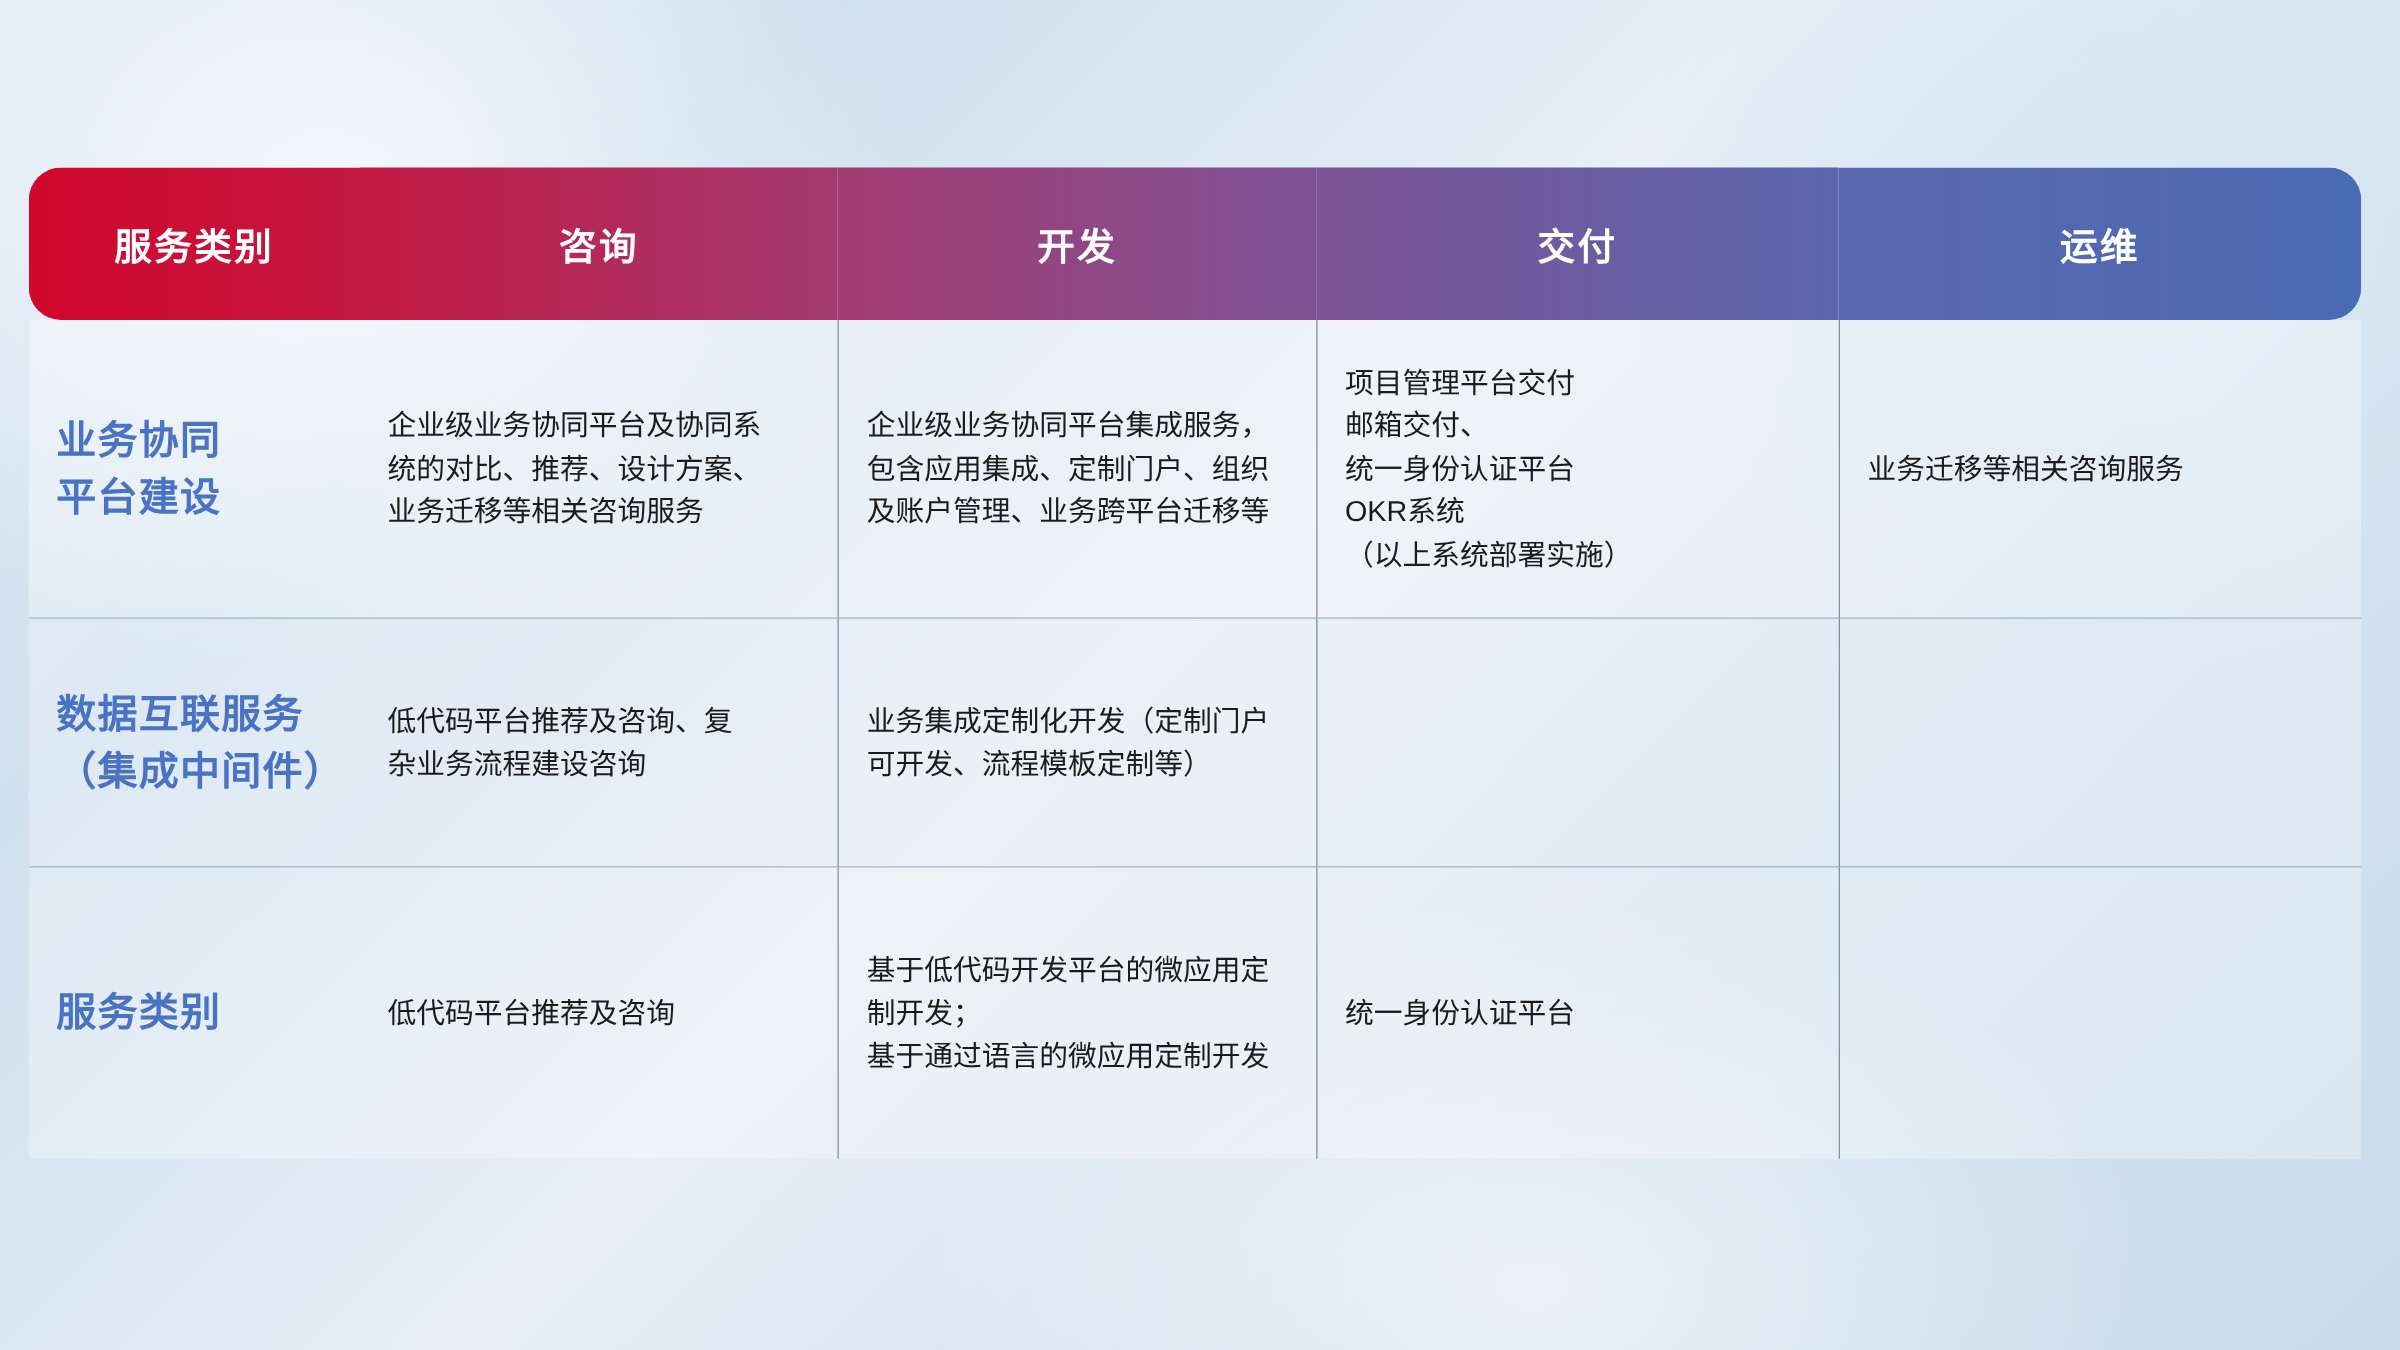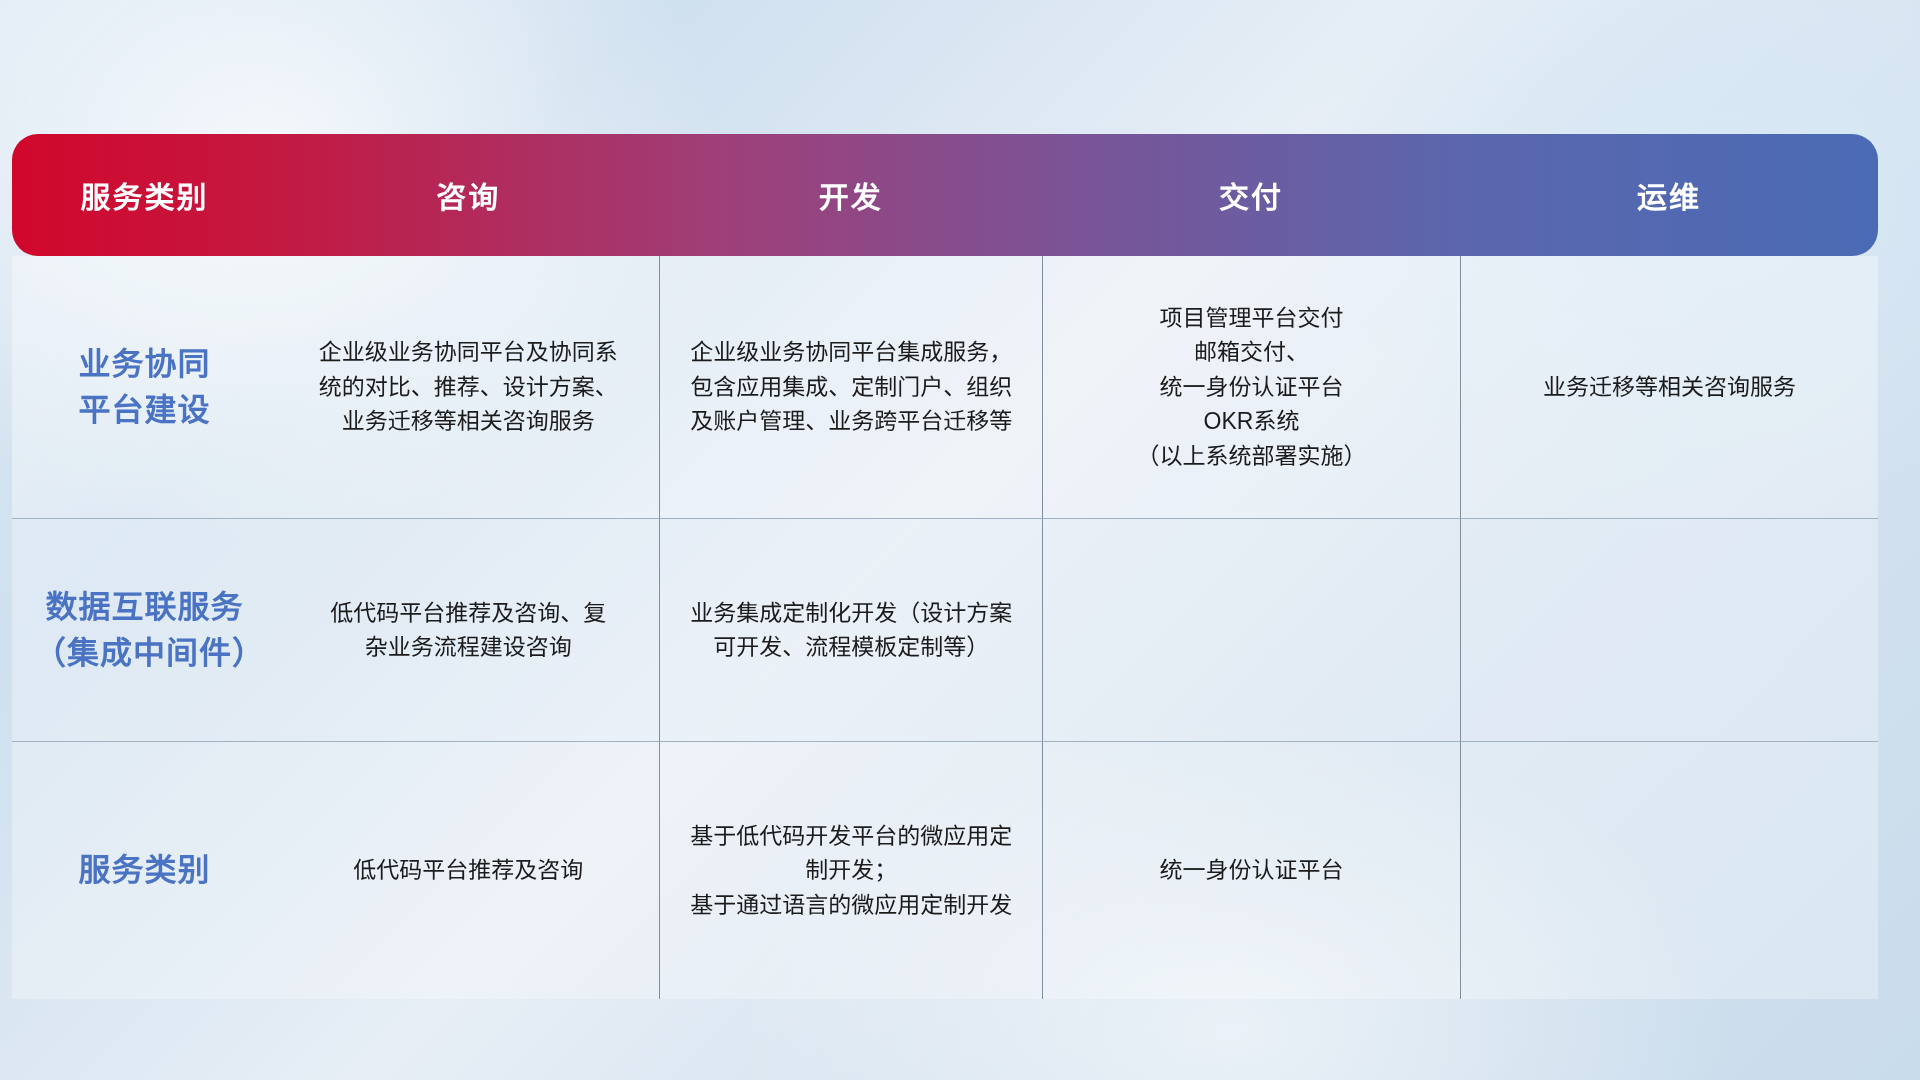--- a/index.html
+++ b/index.html
@@ -32,21 +32,21 @@
   .bg-glow-c {
     position: absolute;
     left: 38%; bottom: -260px;
     width: 1000px; height: 620px;
     background: radial-gradient(closest-side, rgba(255,255,255,0.55), rgba(255,255,255,0));
     pointer-events: none;
   }
 
   .table-wrap {
     position: absolute;
-    left: 12px;
+    left: 23px;
     top: 134px;
     width: 1866px;
     height: 820px;
   }
 
   table.matrix {
     width: 100%;
     border-collapse: separate;
     border-spacing: 0;
     table-layout: fixed;
@@ -69,25 +69,25 @@
   }
   thead th:first-child { border-top-left-radius: 26px; border-bottom-left-radius: 26px; }
   thead th:last-child  { border-top-right-radius: 26px; border-bottom-right-radius: 26px; }
 
   
   tbody {
     background: rgba(255,255,255,0.18);
   }
   tbody td {
     vertical-align: middle;
-    text-align: center;
+    text-align: left;
     color: #1b1b1b;
     font-size: 23px;
     line-height: 1.5;
-    padding: 26px 22px;
+    padding: 14px 22px;
     border-bottom: 1.5px solid #9fb2c4;
   }
   tbody tr:last-child td {
     border-bottom: none;
   }
   
   tbody td.sep-left {
     border-left: 1.5px solid #7f8f9e;
   }
   tbody td.cat {
@@ -168,21 +168,21 @@
       <tr class="r2">
         <td class="cat">
           <span class="cell-text">数据互联服务
 （集成中间件）</span>
         </td>
         <td>
           <span class="cell-text">低代码平台推荐及咨询、复
 杂业务流程建设咨询</span>
         </td>
         <td class="sep-left">
-          <span class="cell-text">业务集成定制化开发（设计方案
+          <span class="cell-text">业务集成定制化开发（定制门户
 可开发、流程模板定制等）</span>
         </td>
         <td class="sep-left">
           <span class="cell-text"></span>
         </td>
         <td class="sep-left">
           <span class="cell-text"></span>
         </td>
       </tr>
       <tr class="r3">

